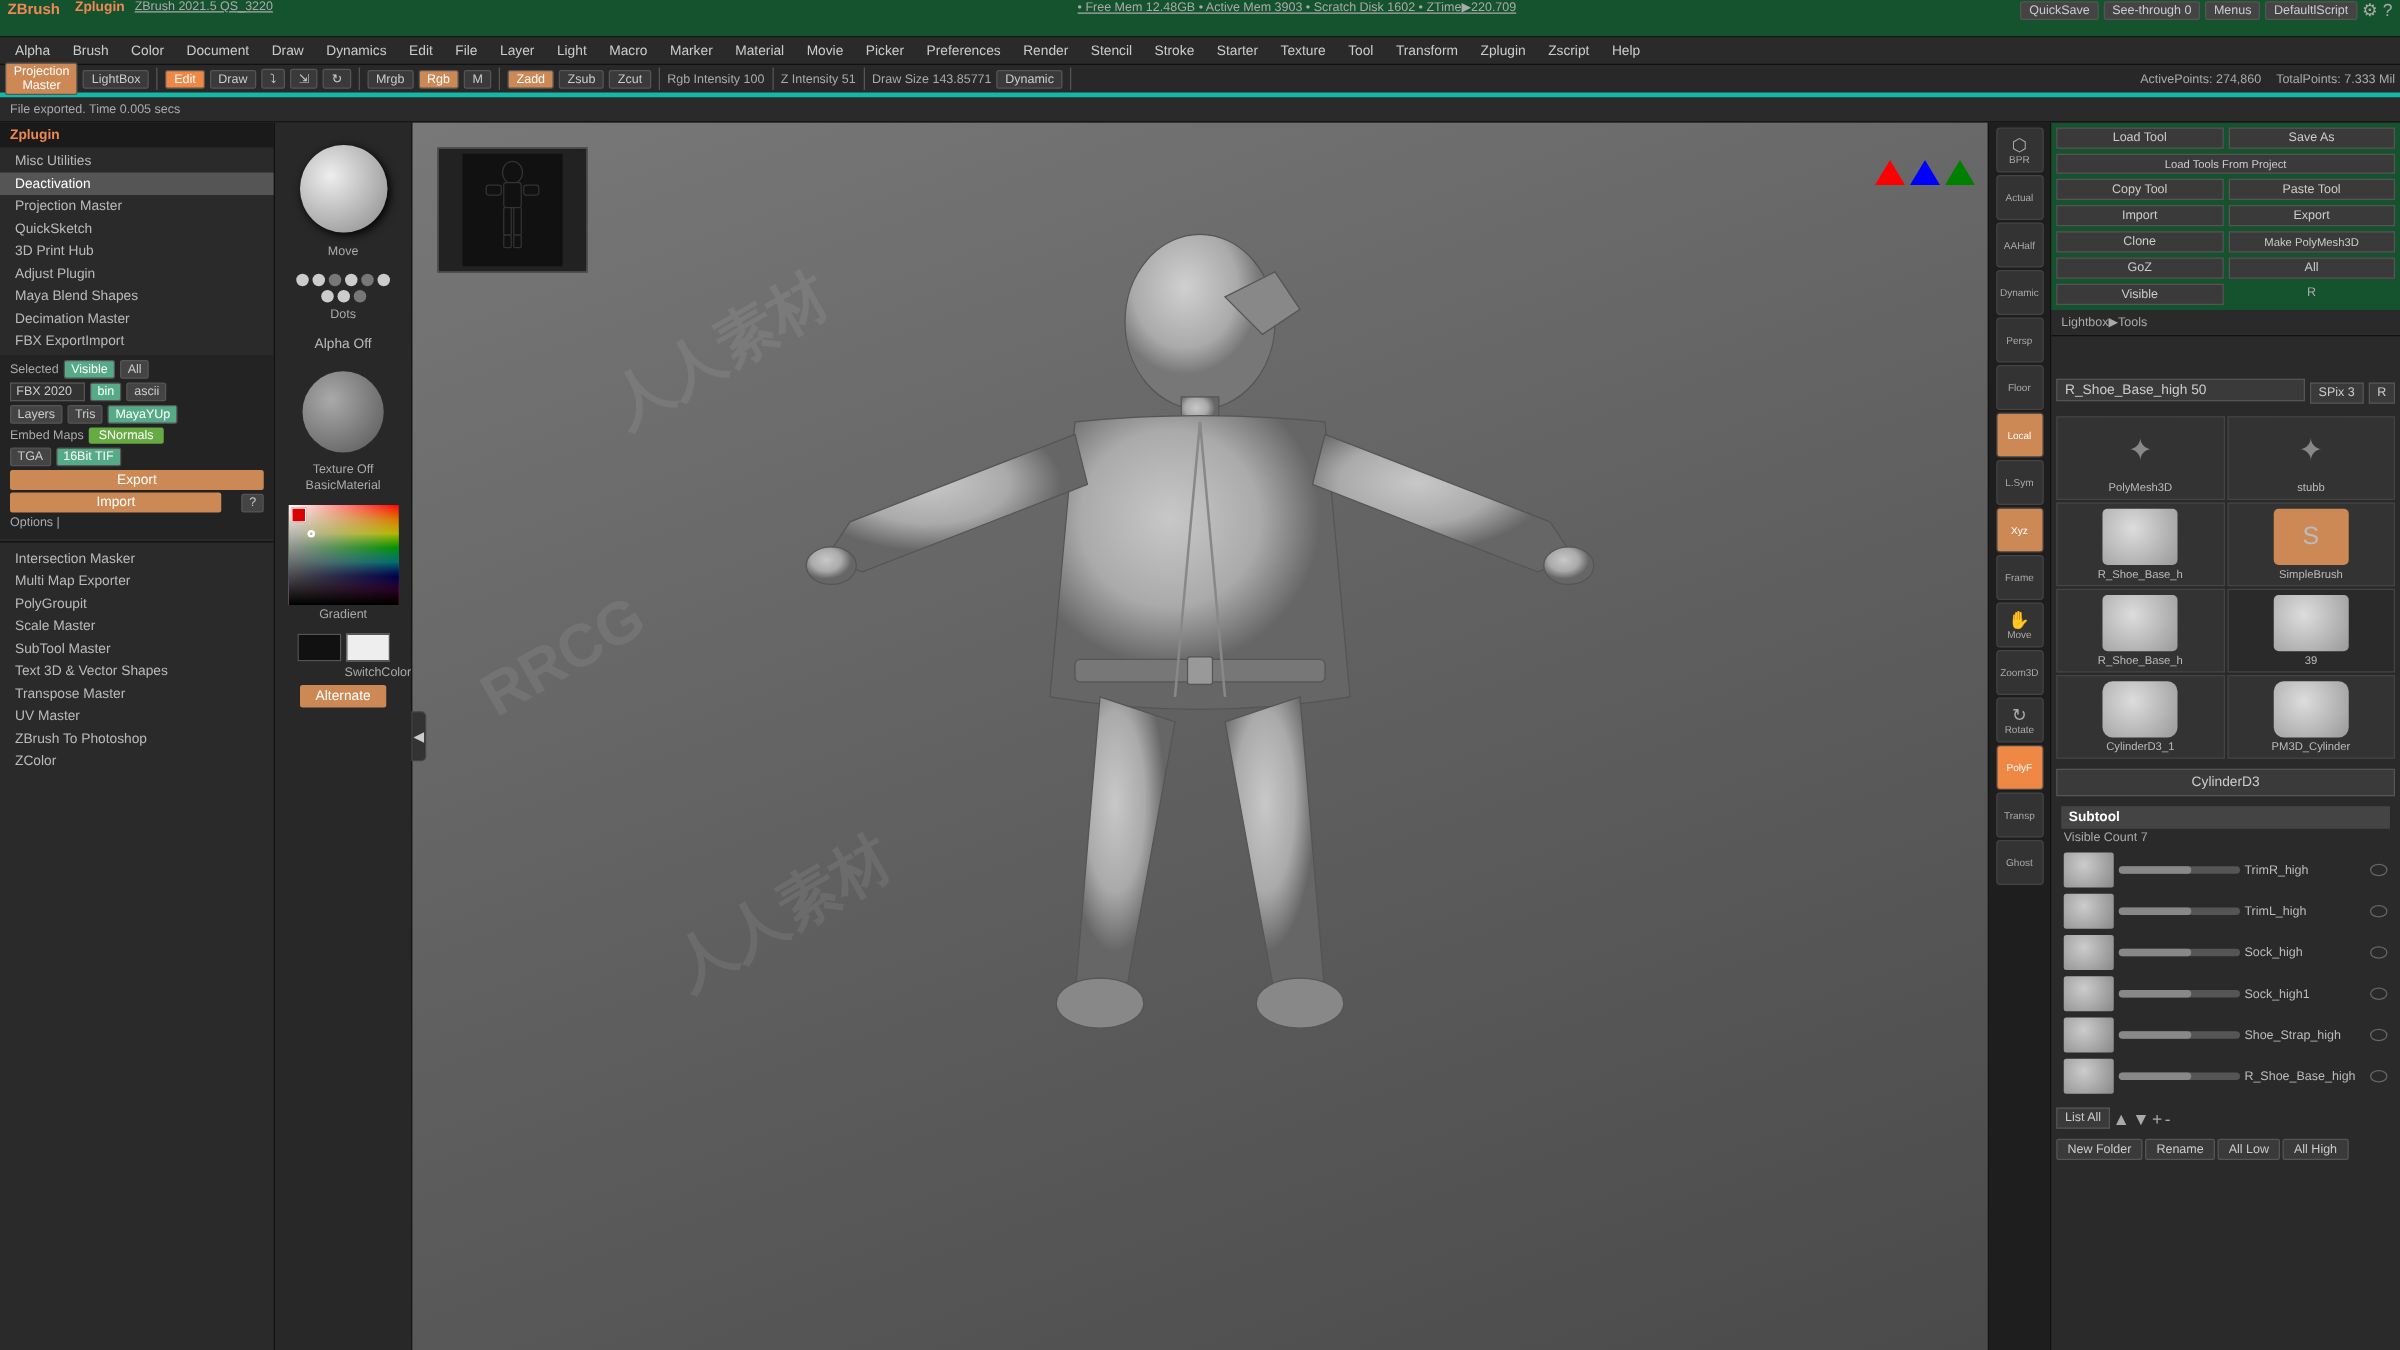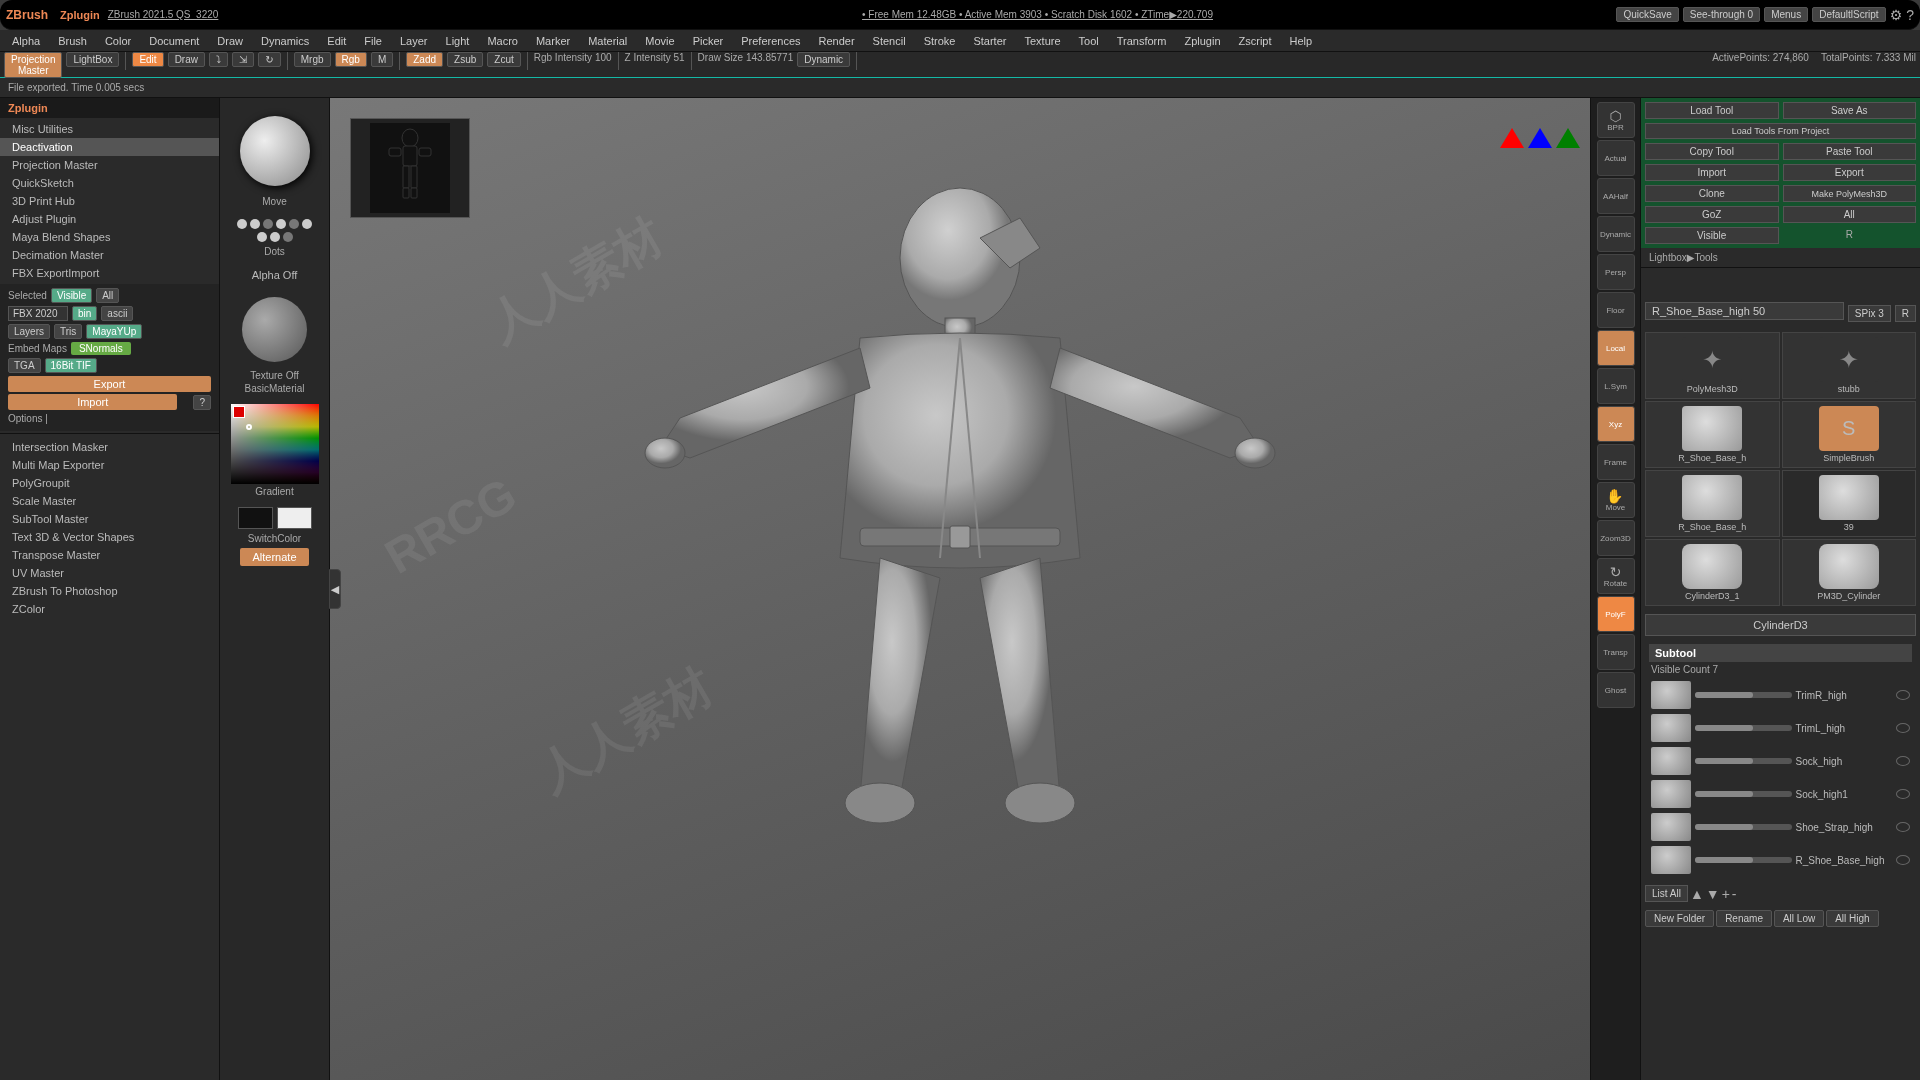--- a/index.html
+++ b/index.html
@@ -11,28 +11,27 @@
       font-size: 11px;
       color: #ccc;
       overflow: hidden;
       display: flex;
       flex-direction: column;
     }
 
     
     .top-bar {
       height: 30px;
-      background: #000000;
-      display: flex;
-      align-items: center;
+      background: #14532d;
+      display: flex;
+      align-items: flex-start;
       padding: 0 6px;
       gap: 8px;
       border-bottom: 1px solid #111;
       flex-shrink: 0;
-      border-radius: 12px;
     }
     .top-bar-logo {
       color: #e85;
       font-weight: bold;
       font-size: 12px;
       margin-right: 4px;
     }
     .top-bar-info {
       color: #aaa;
       font-size: 10px;
@@ -70,24 +69,24 @@
       font-size: 11px;
       padding: 2px 8px;
       cursor: pointer;
     }
 
     
     .toolbar {
       height: 26px;
       background: #282828;
       display: flex;
-      align-items: flex-start;
+      align-items: center;
       padding: 0 4px;
       gap: 4px;
-      border-bottom: 1px solid #14b8a6;
+      border-bottom: 4px solid #14b8a6;
       flex-shrink: 0;
     }
     .toolbar-btn {
       background: #3a3a3a;
       border: 1px solid #555;
       color: #ccc;
       padding: 1px 6px;
       font-size: 10px;
       cursor: pointer;
       border-radius: 2px;
@@ -257,21 +256,21 @@
       height: 22px;
       background: #111;
       border: 1px solid #555;
     }
     .sw-white {
       width: 35px;
       height: 22px;
       background: #eee;
       border: 1px solid #555;
     }
-    .switch-label { text-align: center; font-size: 10px; color: #aaa; }
+    .switch-label { text-align: right; font-size: 10px; color: #aaa; }
     .alternate-btn {
       background: #c85;
       color: #fff;
       border: none;
       padding: 3px 12px;
       font-size: 11px;
       cursor: pointer;
       border-radius: 2px;
       margin: 4px auto;
       display: block;

